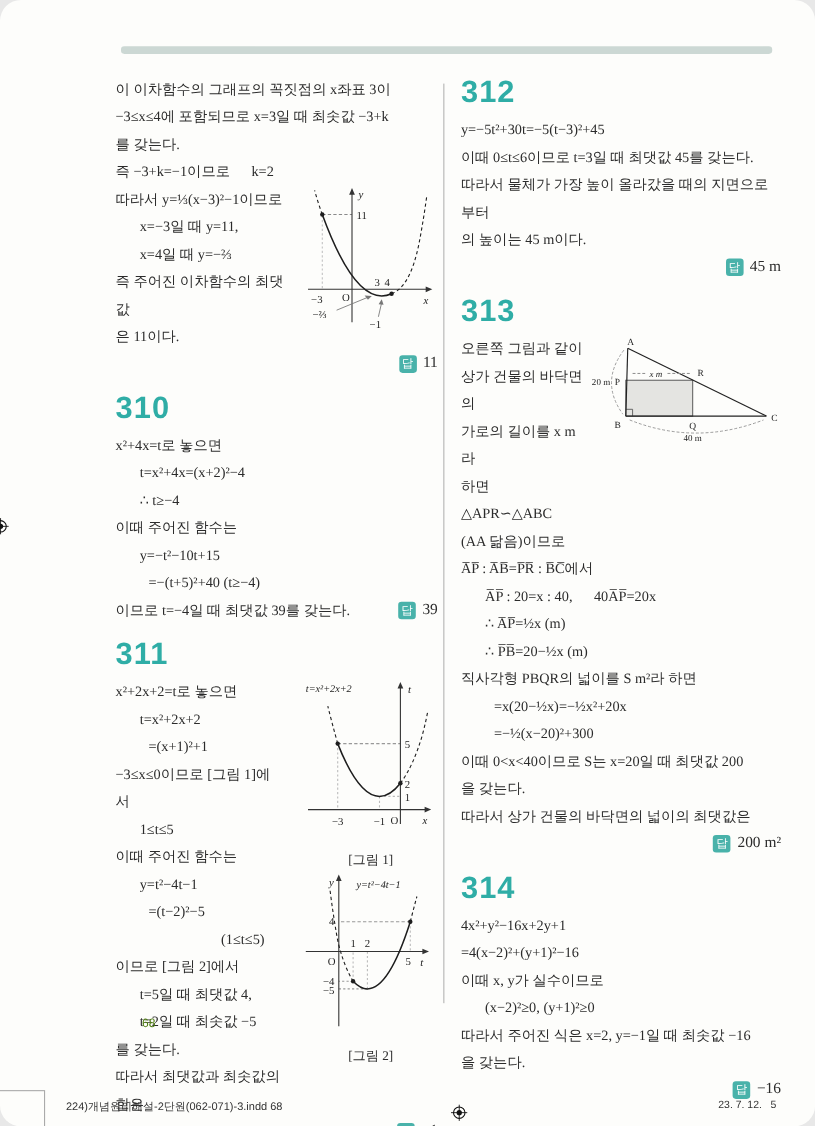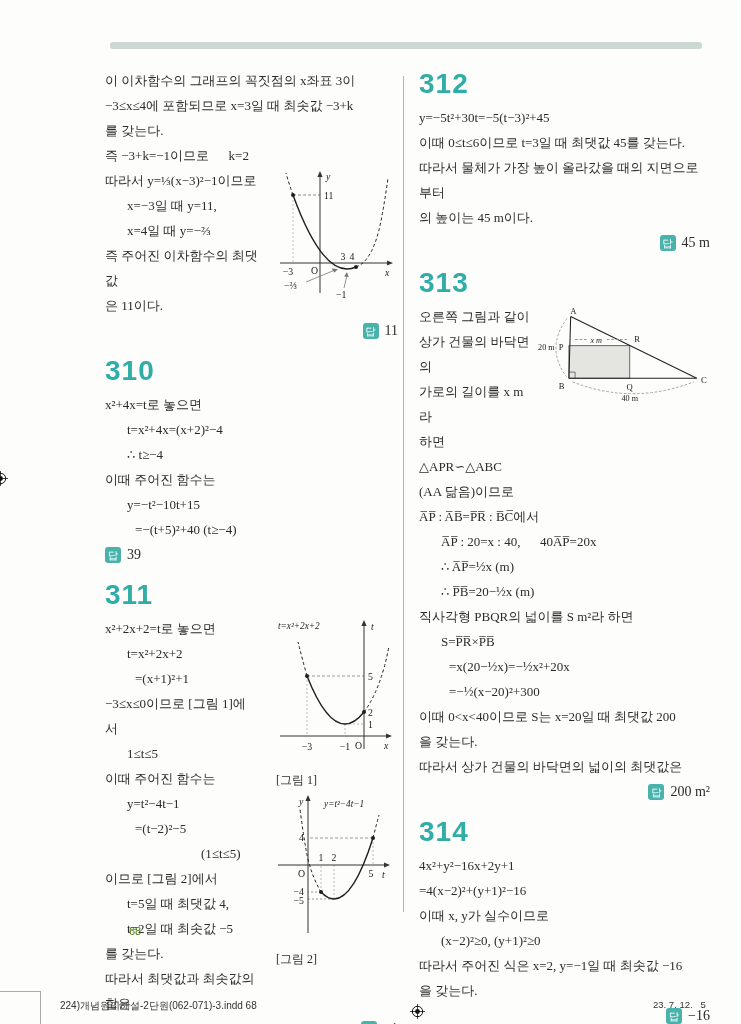--- a/index.html
+++ b/index.html
@@ -1,17 +1,17 @@
 <!DOCTYPE html>
 <html><head>
 <meta charset="utf-8">
 <style>
   html,body { margin:0; padding:0; background:#e8e8e8; }
   .page { position:relative; width:741px; height:1024px; margin:0 auto; background:#fdfdfb;
-          font-family:"Liberation Serif","DejaVu Serif",serif; color:#2b2b2b; overflow:hidden; }
+          font-family:"Liberation Serif","DejaVu Serif",serif; color:#2b2b2b; overflow:hidden;border-radius:19px; }
   .topbar { position:absolute; left:110px; top:42px; width:592px; height:7px;
             background:#ccd8d4; border-radius:3px; }
   .vdivider { position:absolute; left:403px; top:76px; width:1px; height:836px; background:#b3b3b3; }
   .col { position:absolute; top:68px; }
   .left-col  { left:105px; width:293px; }
   .right-col { left:419px; width:291px; }
   .ln { font-size:13px; line-height:25px; white-space:pre-wrap; }
   .ind  { padding-left:22px; }
   .ind2 { padding-left:30px; }
   .ind3 { padding-left:96px; }
@@ -25,21 +25,21 @@
   .ansr { display:flex; align-items:center; gap:6px; }
   .badge { display:inline-block; width:16px; height:16px; background:#49b2aa; color:#fff;
            font-family:"Liberation Sans","DejaVu Sans",sans-serif; font-size:10.5px;
            line-height:16px; text-align:center; border-radius:3px; flex:0 0 auto; }
   .ansv { font-weight:normal; font-size:14px; }
   figure { float:right; margin:0; padding:0; }
   .figA   { margin:-2px 0 0 8px; }
   .figF1  { margin:0 0 0 6px; }
   .figF2  { margin:2px 0 0 6px; clear:right; }
   .figT   { margin:2px 0 4px 6px; }
-  .figcap { text-align:left; font-size:12px; margin-top:2px; }
+  .figcap { text-align:center; font-size:12px; margin-top:2px; }
   svg text { font-family:"Liberation Serif","DejaVu Serif",serif; font-size:9.8px; fill:#222; }
   svg text.it { font-style:italic; }
   svg text.sm { font-size:9.3px; }
   .pagenum { position:absolute; left:104px; top:925px; font-family:"Liberation Sans","DejaVu Sans",sans-serif;
              font-size:11px; color:#4d7c0f;margin-left:25px; }
   .footer-file { position:absolute; left:60px; top:999px; font-family:"Liberation Sans","DejaVu Sans",sans-serif;
                  font-size:10px; color:#333; }
   .footer-date { position:absolute; left:653px; top:999px; font-family:"Liberation Sans","DejaVu Sans",sans-serif;
                  font-size:9.5px; color:#333; white-space:pre; }
   .regmark { position:absolute; }
@@ -114,20 +114,21 @@
 
     <section class="sec">
       <h2 class="pno">310</h2>
       <div class="ln">x²+4x=t로 놓으면</div>
       <div class="ln ind">t=x²+4x=(x+2)²−4</div>
       <div class="ln ind">∴ t≥−4</div>
       <div class="ln">이때 주어진 함수는</div>
       <div class="ln ind">y=−t²−10t+15</div>
       <div class="ln ind2">=−(t+5)²+40 (t≥−4)</div>
       <div class="ln between">
+        <span>이므로 t=−4일 때 최댓값 39를 갖는다.</span>
         <span class="ansr">
           <span class="badge">답</span>
           <span class="ansv">39</span>
         </span>
       </div>
     </section>
 
     <section class="sec">
       <h2 class="pno">311</h2>
 
@@ -263,21 +264,20 @@
       <div class="ln">상가 건물의 바닥면의</div>
       <div class="ln">가로의 길이를 x m라</div>
       <div class="ln">하면</div>
       <div class="ln">△APR∽△ABC</div>
       <div class="ln">(AA 닮음)이므로</div>
       <div class="ln">A̅P̅ : A̅B̅=P̅R̅ : B̅C̅에서</div>
       <div class="ln ind">A̅P̅ : 20=x : 40,      40A̅P̅=20x</div>
       <div class="ln ind">∴ A̅P̅=½x (m)</div>
       <div class="ln ind">∴ P̅B̅=20−½x (m)</div>
       <div class="ln">직사각형 PBQR의 넓이를 S m²라 하면</div>
-      <div class="ln ind">S=P̅R̅×P̅B̅</div>
       <div class="ln ind2">=x(20−½x)=−½x²+20x</div>
       <div class="ln ind2">=−½(x−20)²+300</div>
       <div class="ln">이때 0&lt;x&lt;40이므로 S는 x=20일 때 최댓값 200</div>
       <div class="ln">을 갖는다.</div>
       <div class="ln">따라서 상가 건물의 바닥면의 넓이의 최댓값은</div>
       <div class="ansrow">
         <span class="badge">답</span>
         <span class="ansv">200 m²</span>
       </div>
     </section>

